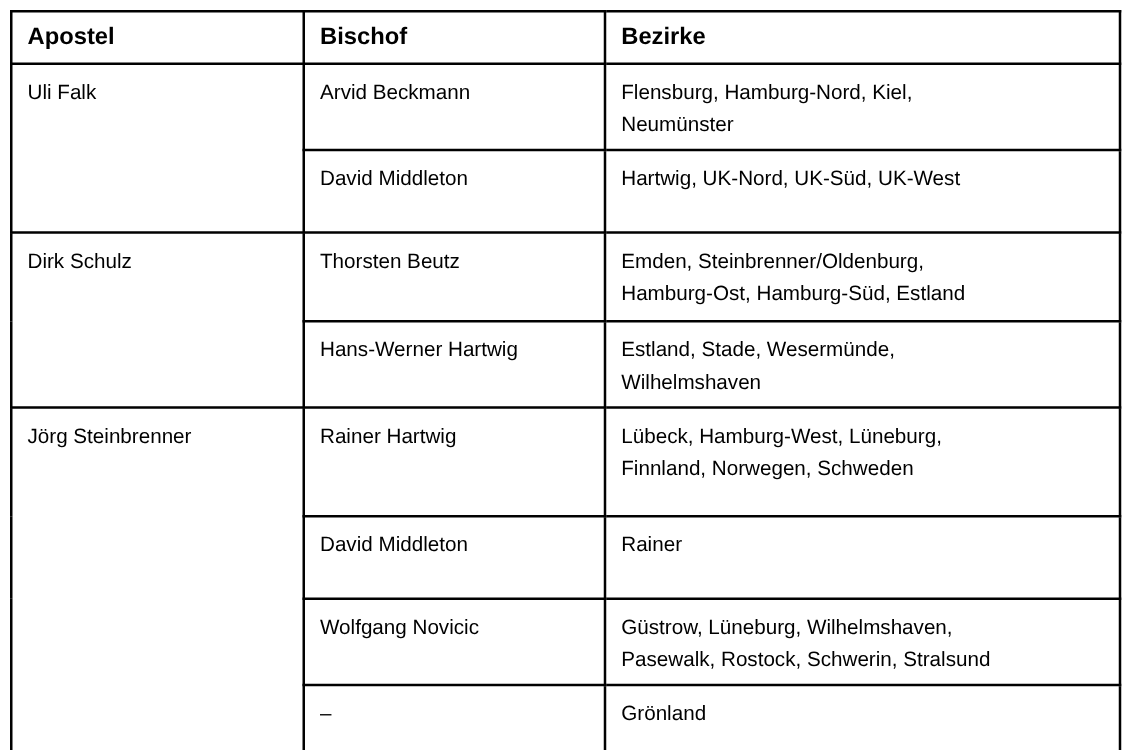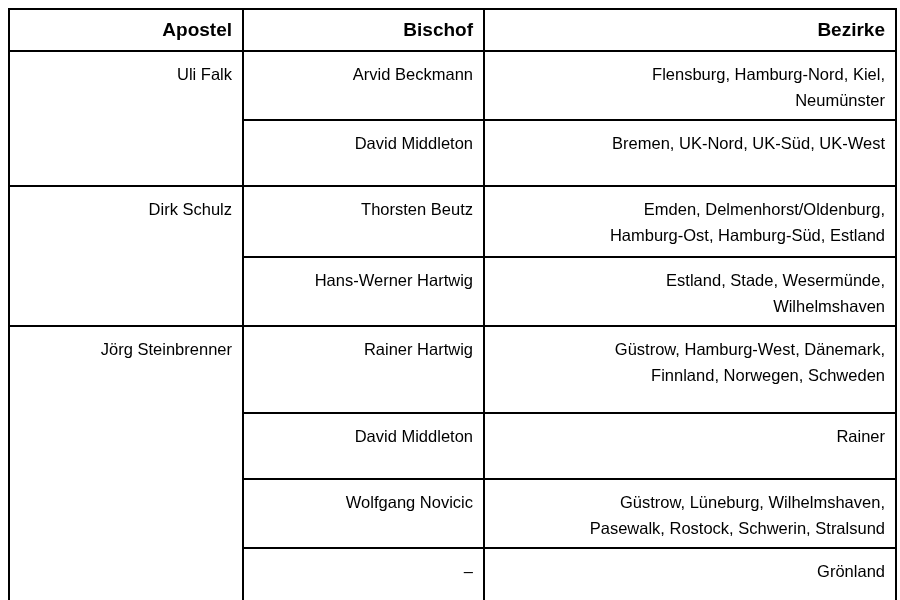--- a/index.html
+++ b/index.html
@@ -24,21 +24,21 @@
     width: 887px;
     background: #ffffff;
   }
   table.apostel-table col.c1 { width: 234px; }
   table.apostel-table col.c2 { width: 241px; }
   table.apostel-table col.c3 { width: 412px; }
   table.apostel-table th,
   table.apostel-table td {
     border: 2px solid #000000;
     vertical-align: top;
-    text-align: right;
+    text-align: left;
     padding: 9px 10px 6px 12px;
     font-size: 16.5px;
     line-height: 26px;
     overflow: hidden;
   }
   table.apostel-table th {
     font-size: 19px;
     font-weight: bold;
     padding-top: 7px;
   }
@@ -71,39 +71,39 @@
     </tr>
 
     <tr class="r1">
       <td rowspan="2">Uli Falk</td>
       <td>Arvid Beckmann</td>
       <td class="bezirke">Flensburg, Hamburg-Nord, Kiel,
 Neumünster</td>
     </tr>
     <tr class="r2">
       <td>David Middleton</td>
-      <td class="bezirke">Bremen, UK-Nord, UK-Süd, UK-West</td>
+      <td class="bezirke">Hartwig, UK-Nord, UK-Süd, UK-West</td>
     </tr>
 
     <tr class="r3">
       <td rowspan="2">Dirk Schulz</td>
       <td>Thorsten Beutz</td>
-      <td class="bezirke">Emden, Delmenhorst/Oldenburg,
+      <td class="bezirke">Emden, Steinbrenner/Oldenburg,
 Hamburg-Ost, Hamburg-Süd, Estland</td>
     </tr>
     <tr class="r4">
       <td>Hans-Werner Hartwig</td>
       <td class="bezirke">Estland, Stade, Wesermünde,
 Wilhelmshaven</td>
     </tr>
 
     <tr class="r5">
       <td rowspan="4">Jörg Steinbrenner</td>
       <td>Rainer Hartwig</td>
-      <td class="bezirke">Güstrow, Hamburg-West, Dänemark,
+      <td class="bezirke">Lübeck, Hamburg-West, Lüneburg,
 Finnland, Norwegen, Schweden</td>
     </tr>
     <tr class="r6">
       <td>David Middleton</td>
       <td class="bezirke">Rainer</td>
     </tr>
     <tr class="r7">
       <td>Wolfgang Novicic</td>
       <td class="bezirke">Güstrow, Lüneburg, Wilhelmshaven,
 Pasewalk, Rostock, Schwerin, Stralsund</td>

